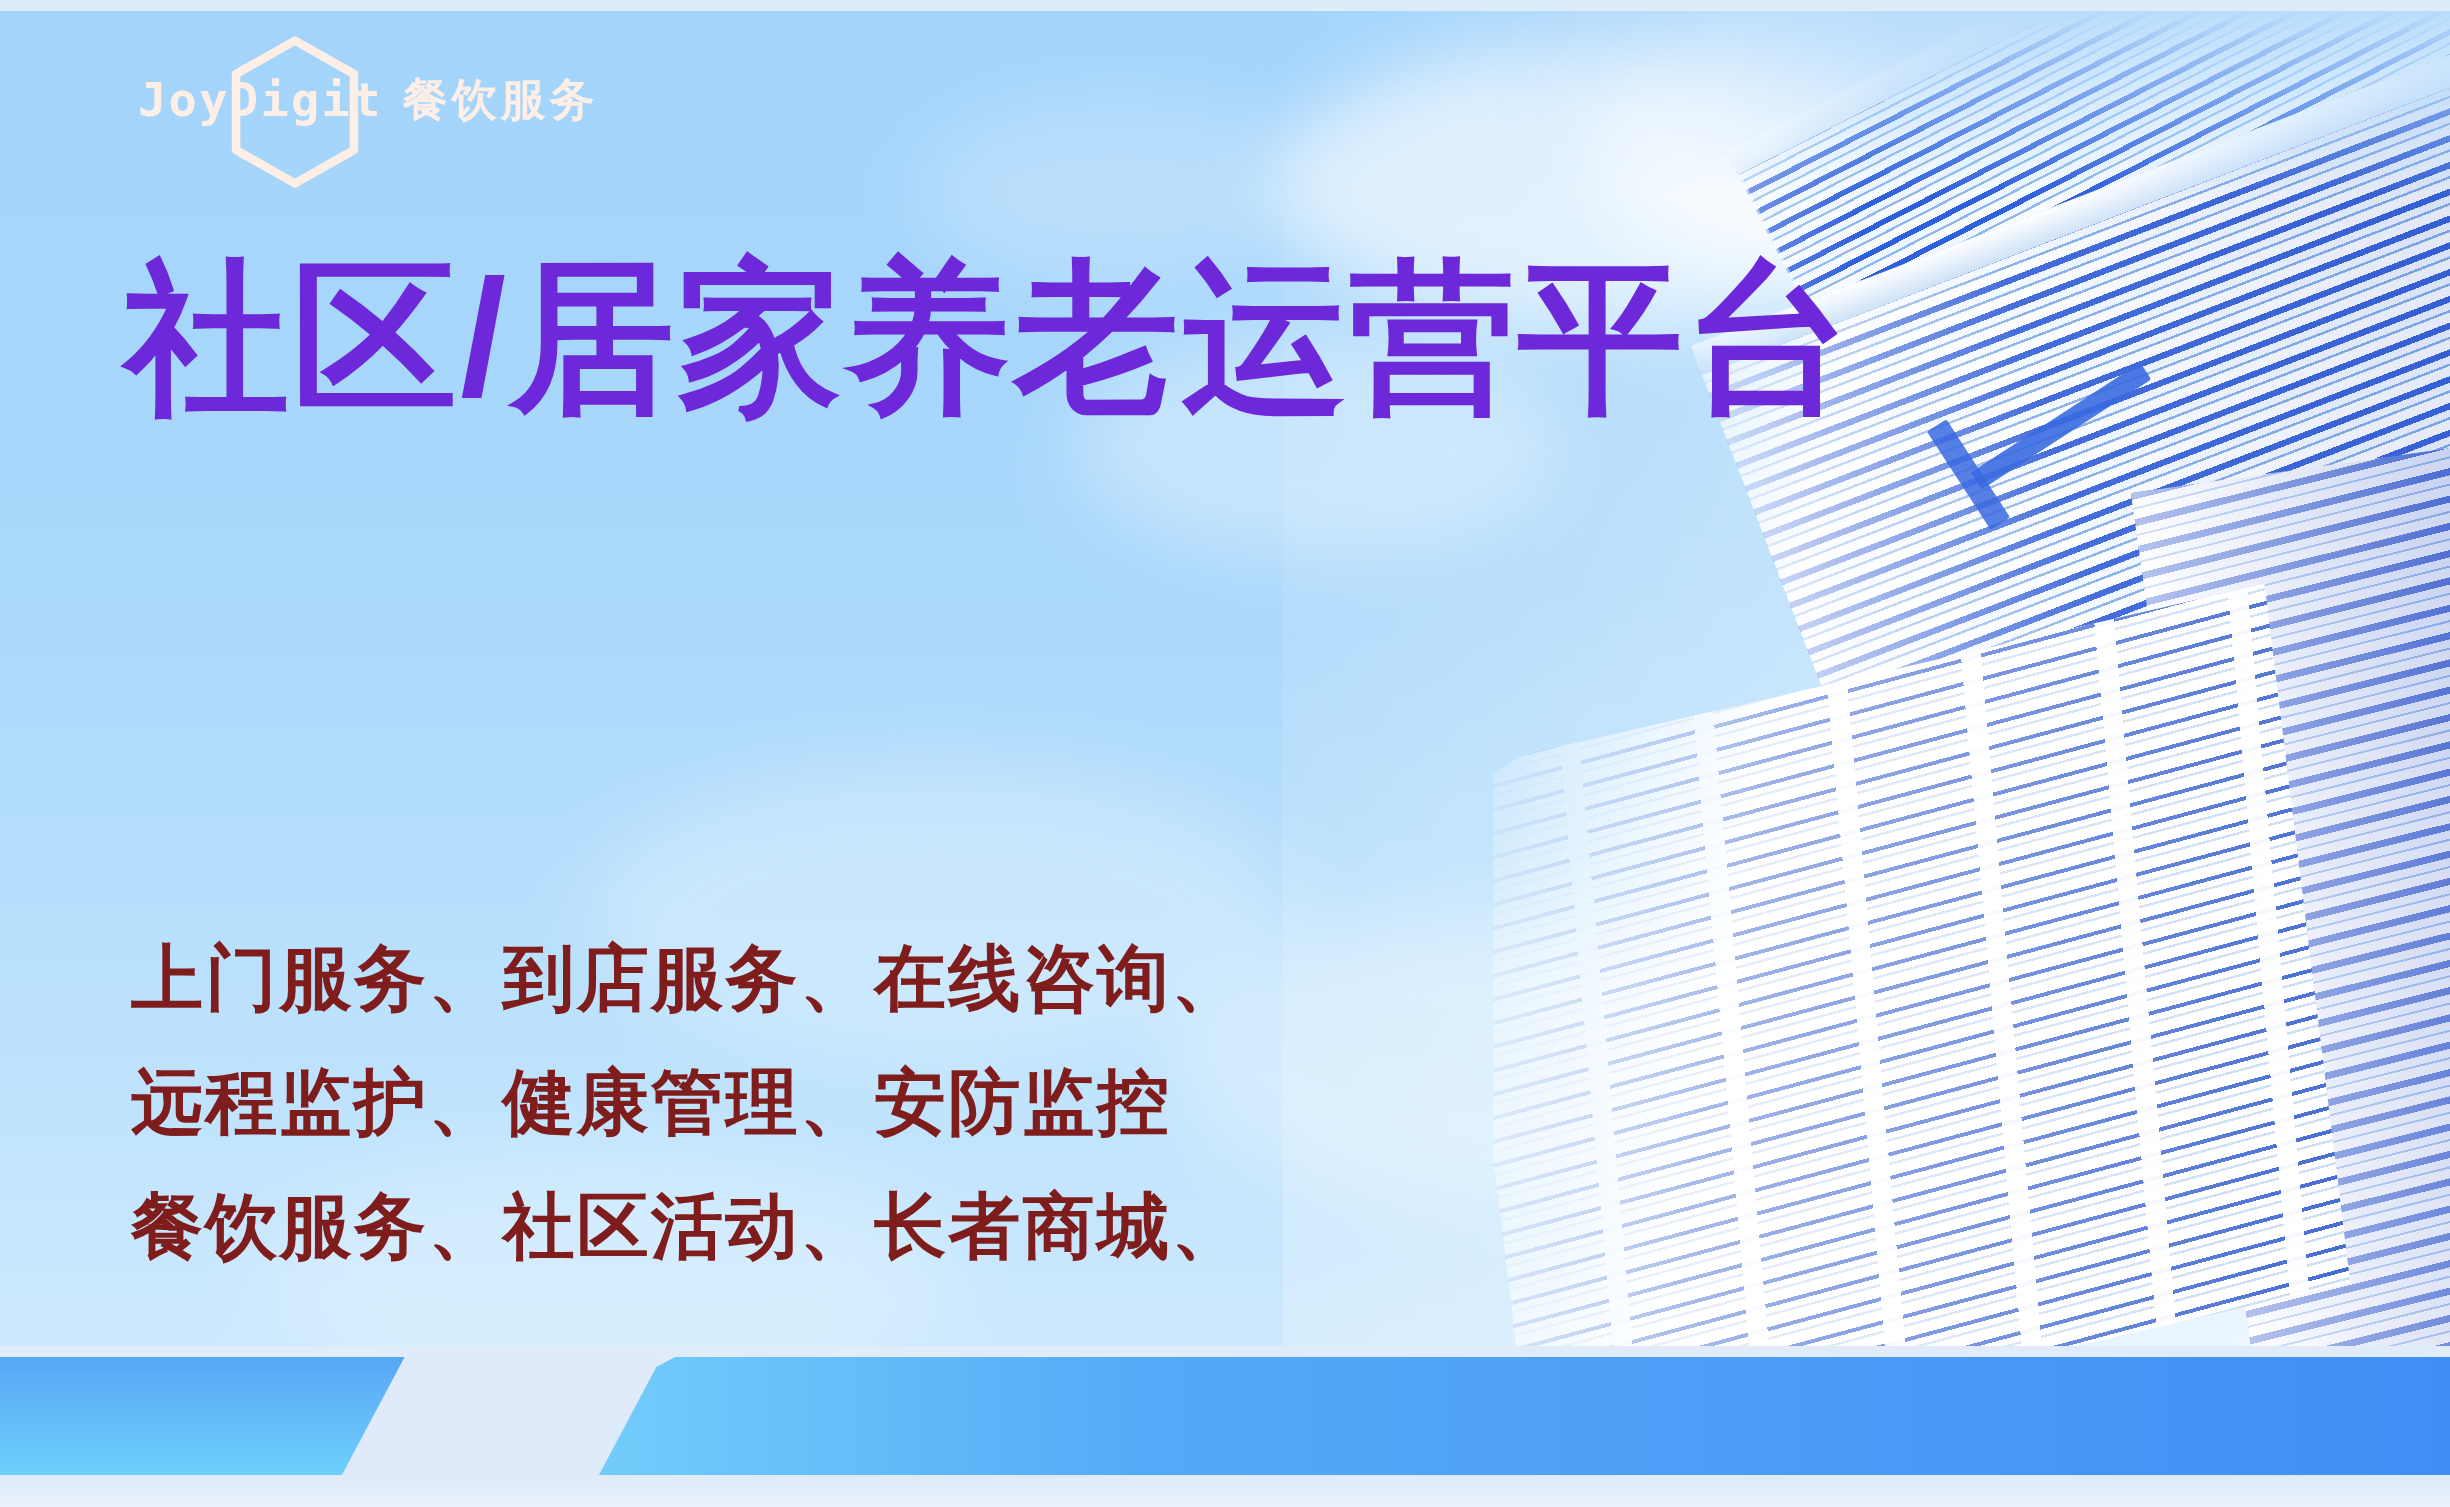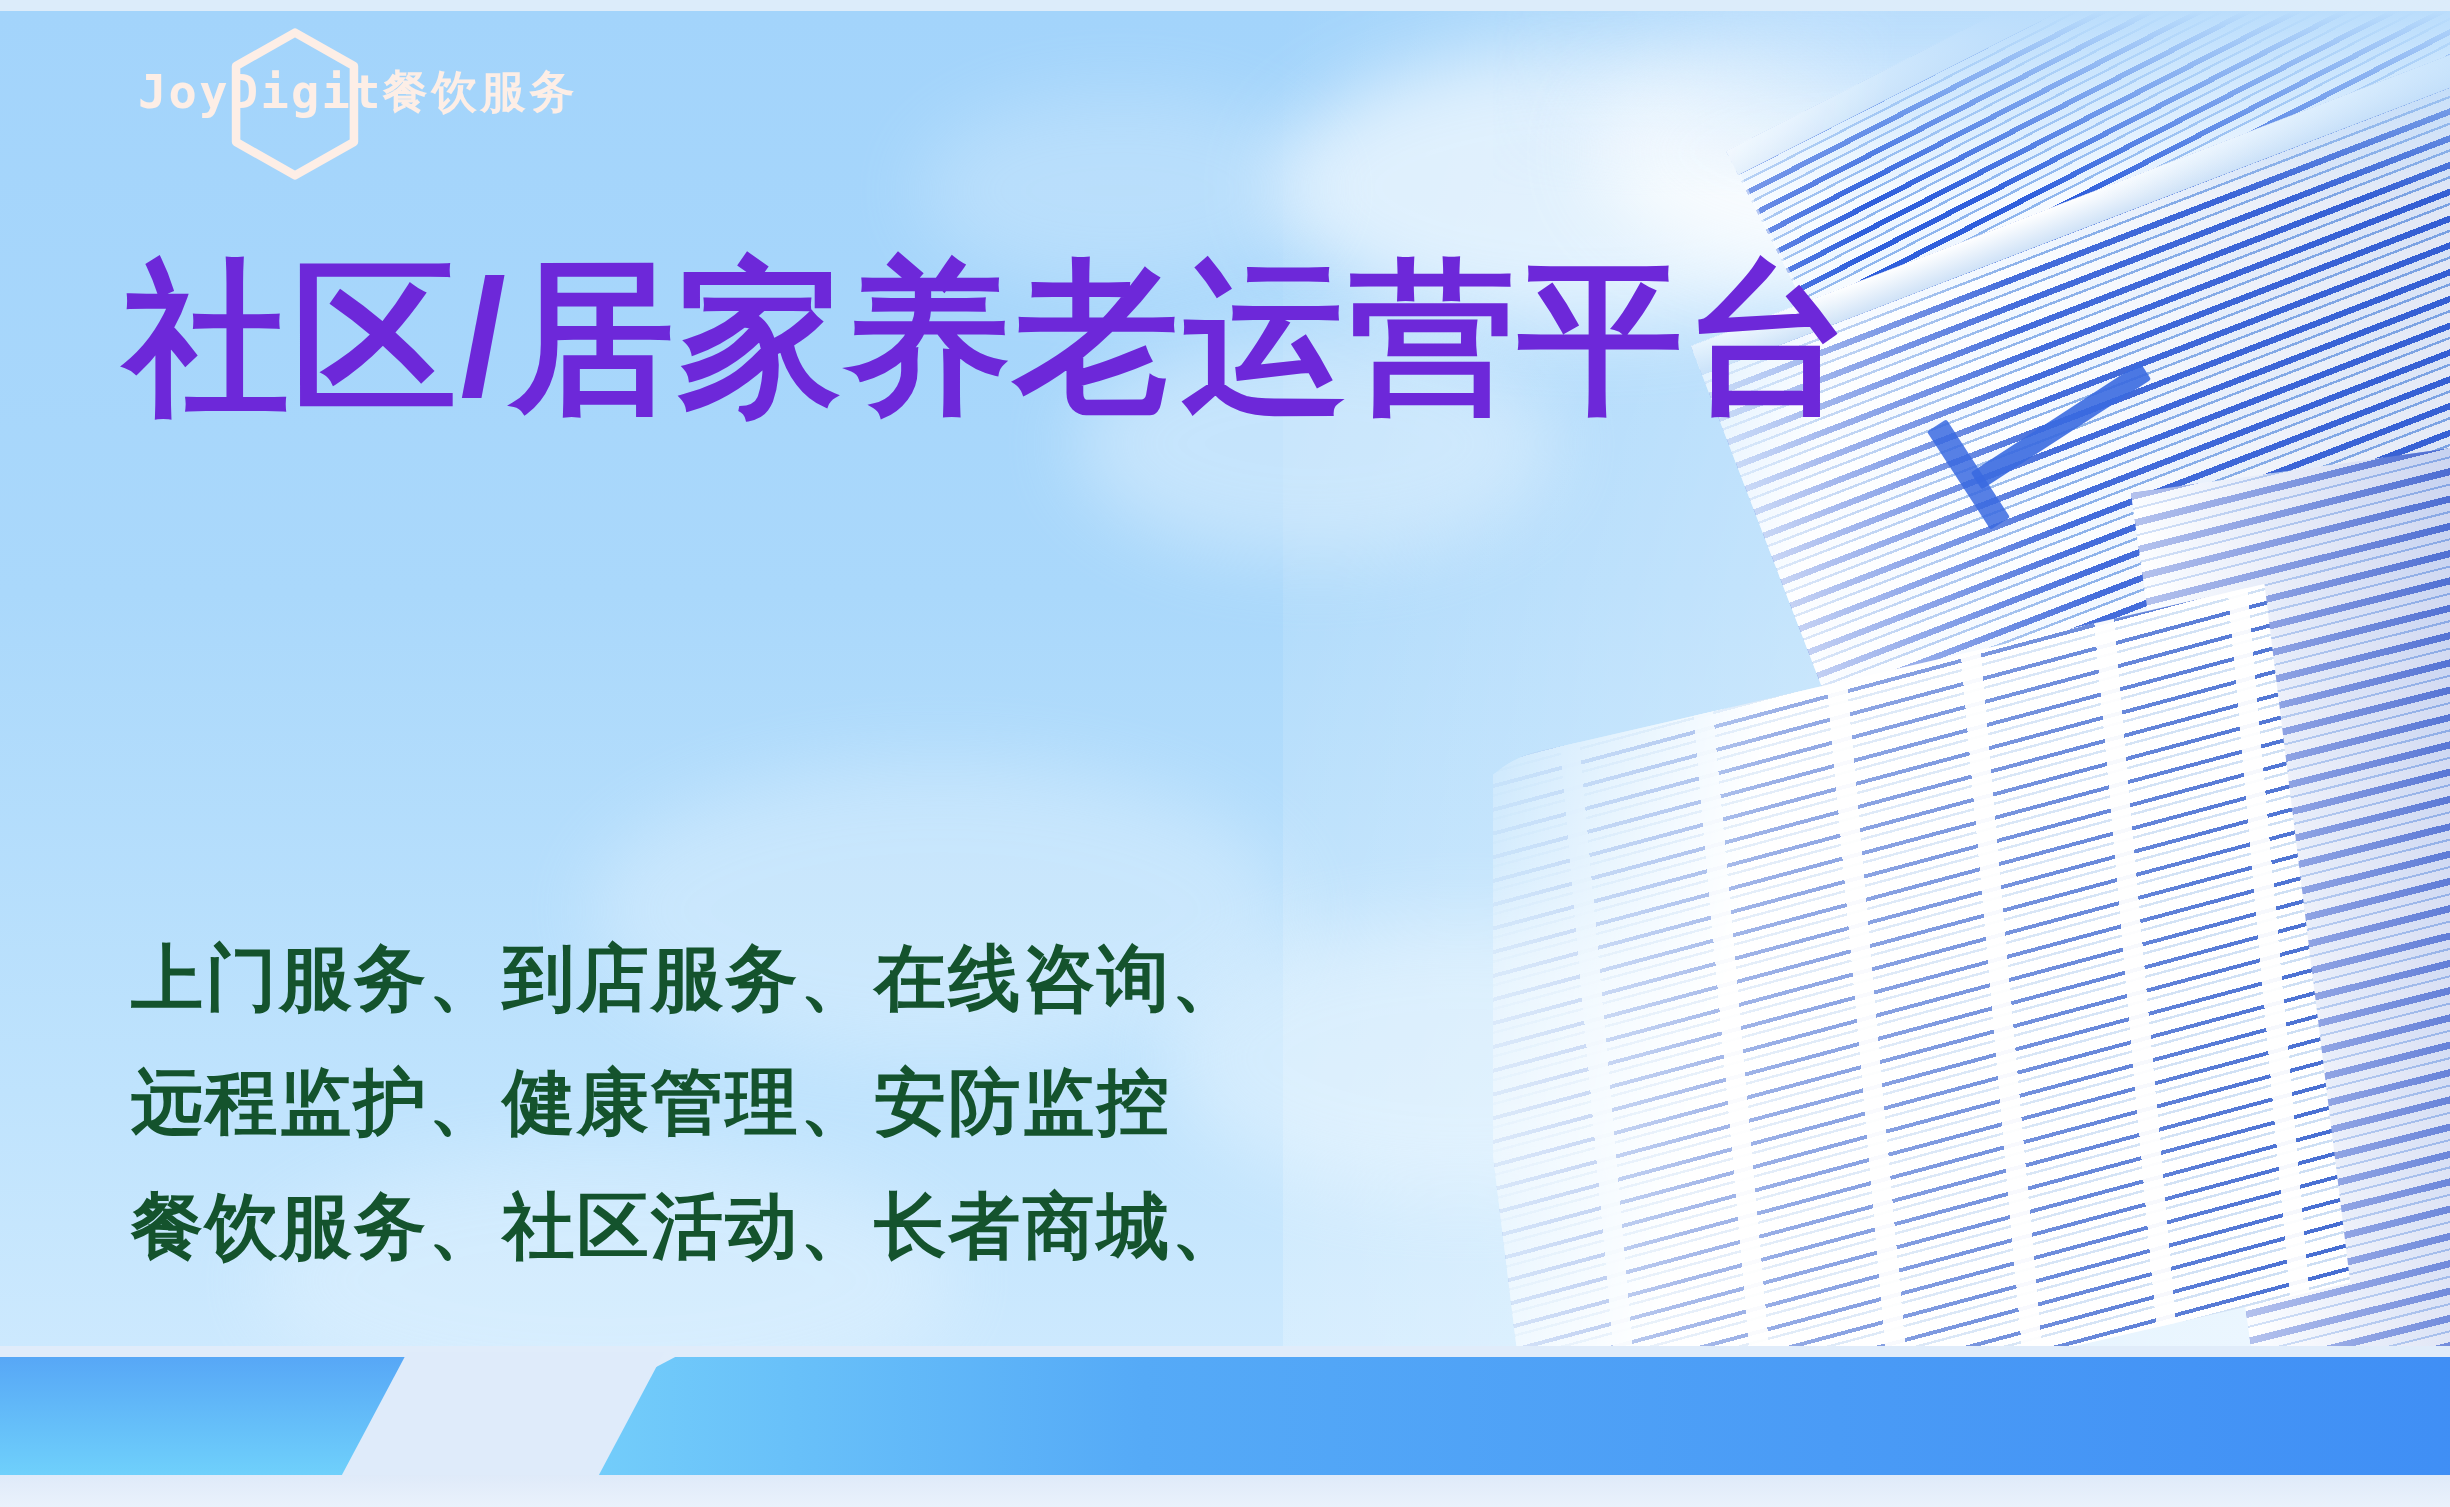--- a/index.html
+++ b/index.html
@@ -194,22 +194,22 @@
   }
 
   
   .photo-fade-top {
     position:absolute; left:0; top:0; width:100%; height:187px;
     background:linear-gradient(180deg, rgba(186,221,252,1) 0%, rgba(186,221,252,0) 100%);
   }
 
   
   .logo {
-    position:absolute; left:138px; top:68px;
-    display:flex; align-items:center; 
+    position:absolute; left:138px; top:76px;
+    display:flex; align-items:center; gap:20px;
     z-index:20;
     text-align:right;
   }
   .logo-hex {
     position:absolute; left:90px; top:-40px;
     width:134px; height:152px;
     z-index:-1;
   }
   .logo-hex svg { display:block; width:134px; height:152px; }
   .logo-mark {
@@ -242,21 +242,21 @@
     z-index:20;
   }
 
   .body-lines {
     position:absolute; left:131px; top:917px;
     z-index:20;
   }
   .body-line {
     font-size:72px; font-weight:700;
     letter-spacing:2.3px; line-height:1.72;
-    color:#14532d;
+    color:#7f1d1d;
     white-space:nowrap;
   }
 
   
   .footer {
     position:absolute; left:0; bottom:0;
     width:2450px; height:162px;
     background:#e0ecfa;
     z-index:8;
     overflow:hidden;

